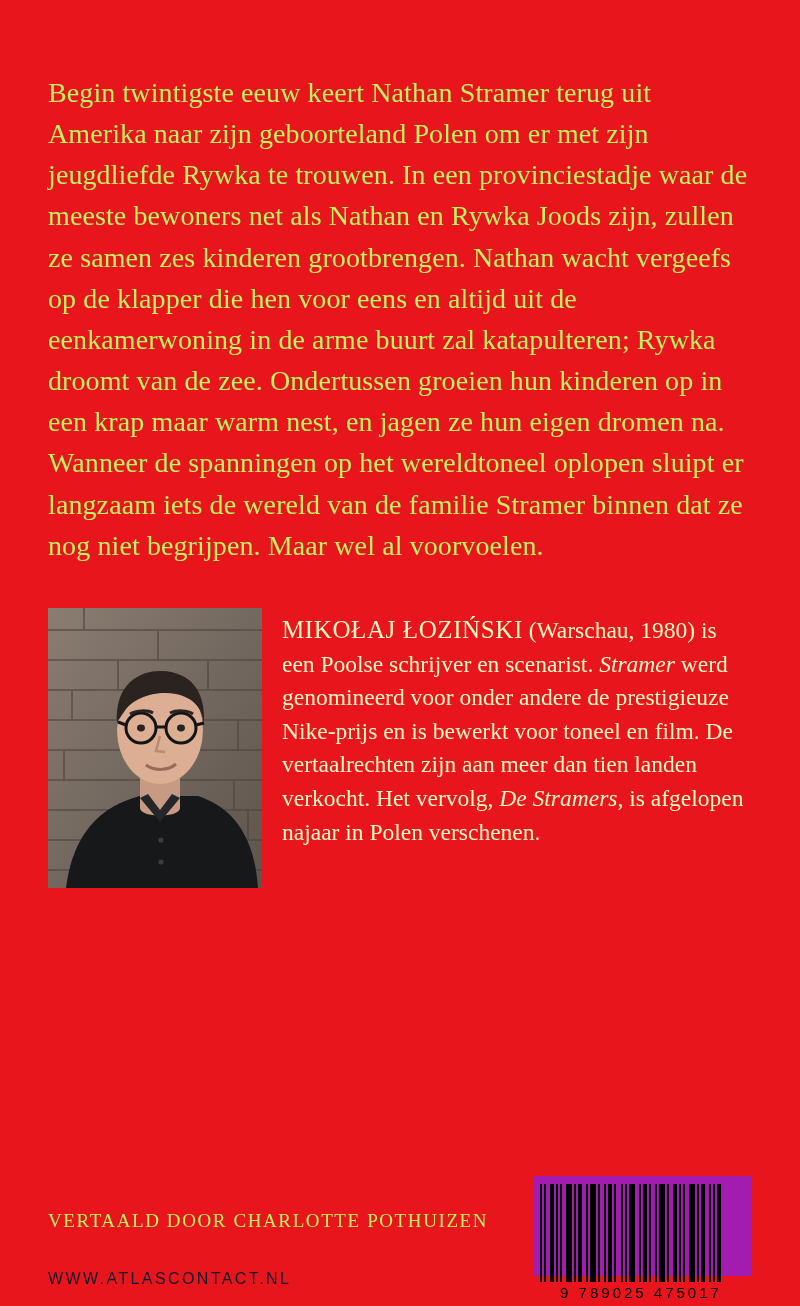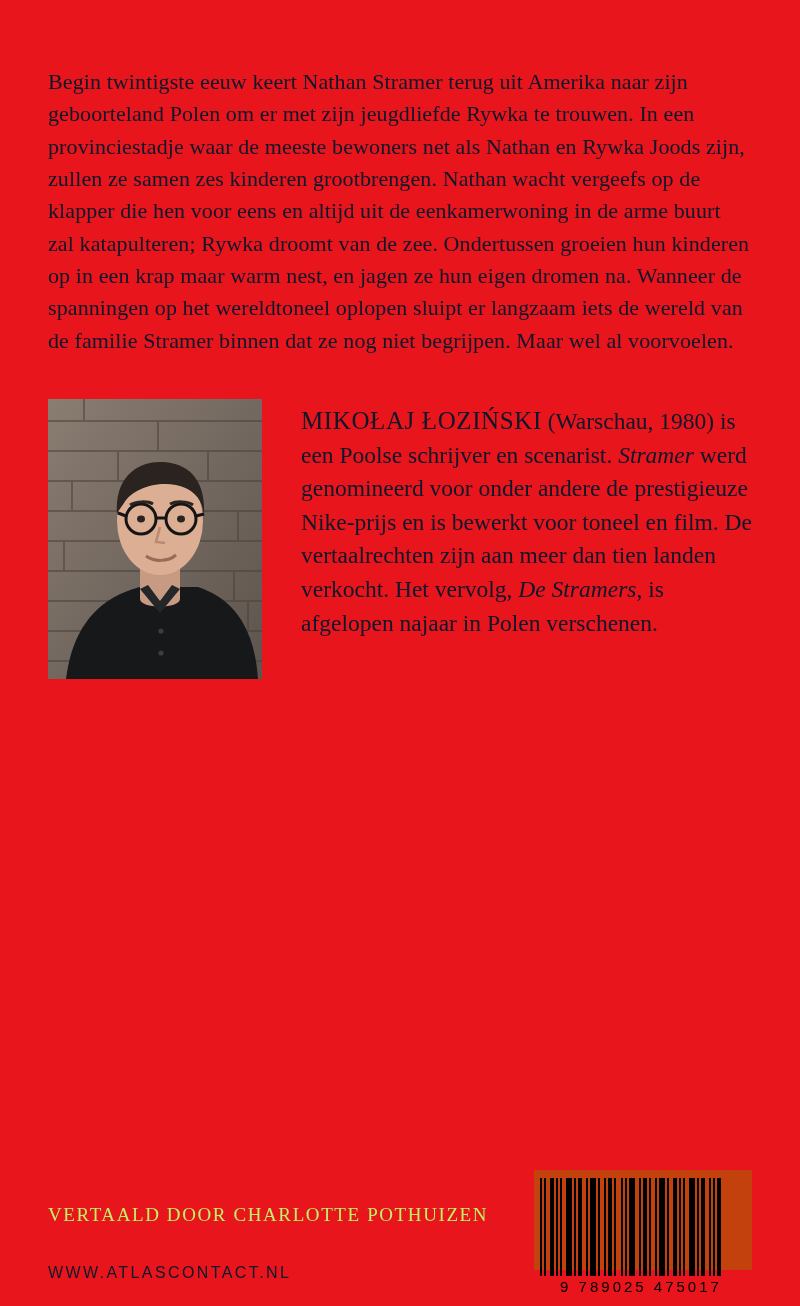--- a/index.html
+++ b/index.html
@@ -19,48 +19,48 @@
     position: relative;
     width: 800px;
     height: 1306px;
     box-sizing: border-box;
     padding: 0 48px;
   }
 
   
   .blurb {
     padding-top: 44px;
-    font-size: 22px;
+    font-size: 28px;
     line-height: 1.47;
     letter-spacing: 0.1px;
-    color: #0f172a;
+    color: #bef264;
     text-align: left;
   }
 
   
   .author-block {
     display: flex;
     align-items: flex-start;
     margin-top: 42px;
   }
   .author-photo {
     width: 214px;
     height: 280px;
     flex: 0 0 214px;
     position: relative;
     overflow: hidden;
     background: #6d625b;
   }
   .author-photo svg { display: block; }
 
   .author-text {
-    margin-left: 39px;
+    margin-left: 20px;
     font-size: 23.5px;
     line-height: 1.43;
-    color: #0f172a;
+    color: #fef9c3;
     padding-top: 4px;
   }
   .author-name {
     font-variant: small-caps;
     letter-spacing: 0.6px;
     font-size: 25px;
   }
   .ital { font-style: italic; }
 
   
@@ -100,21 +100,21 @@
     color: #0f172a;
   }
 
   
   .barcode-box {
     position: absolute;
     right: 48px;
     bottom: 58px;
     width: 218px;
     height: 100px;
-    background: #c2410c;
+    background: #a21caf;
     padding: 8px 10px 4px 6px;
     box-sizing: border-box;
   }
   .bars {
     height: 98px;
     display: flex;
     align-items: stretch;
     gap: 0;
   }
   .bars i { display: block; background: #000; }

